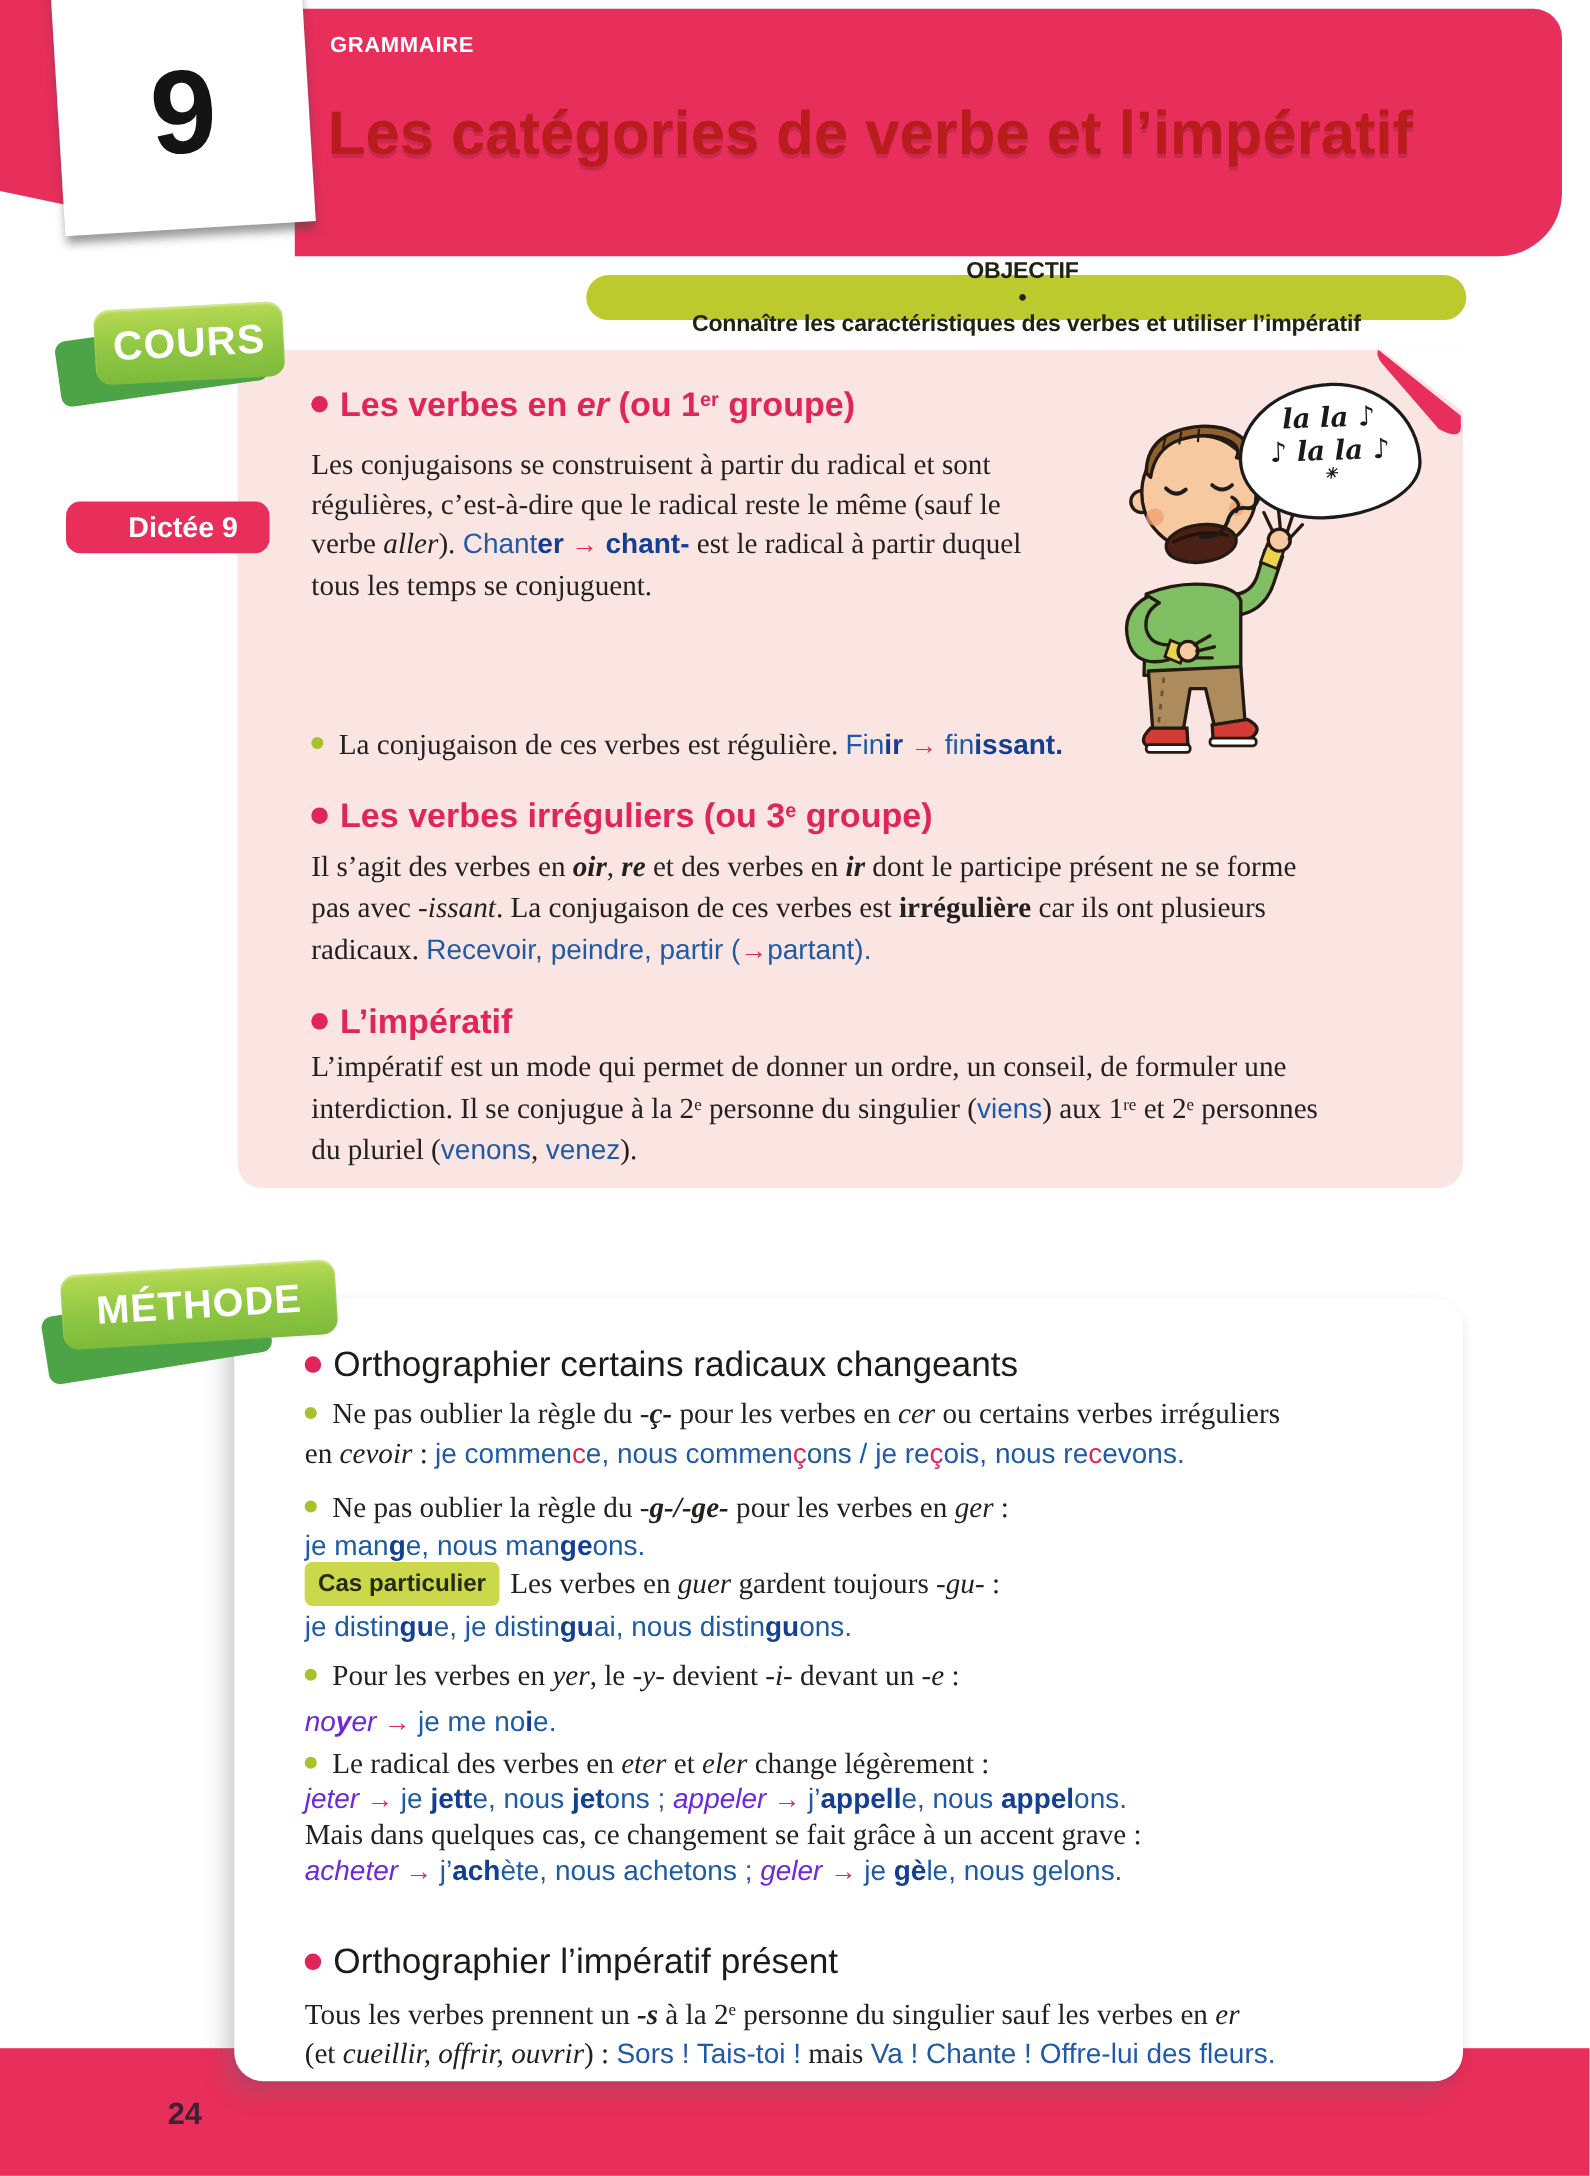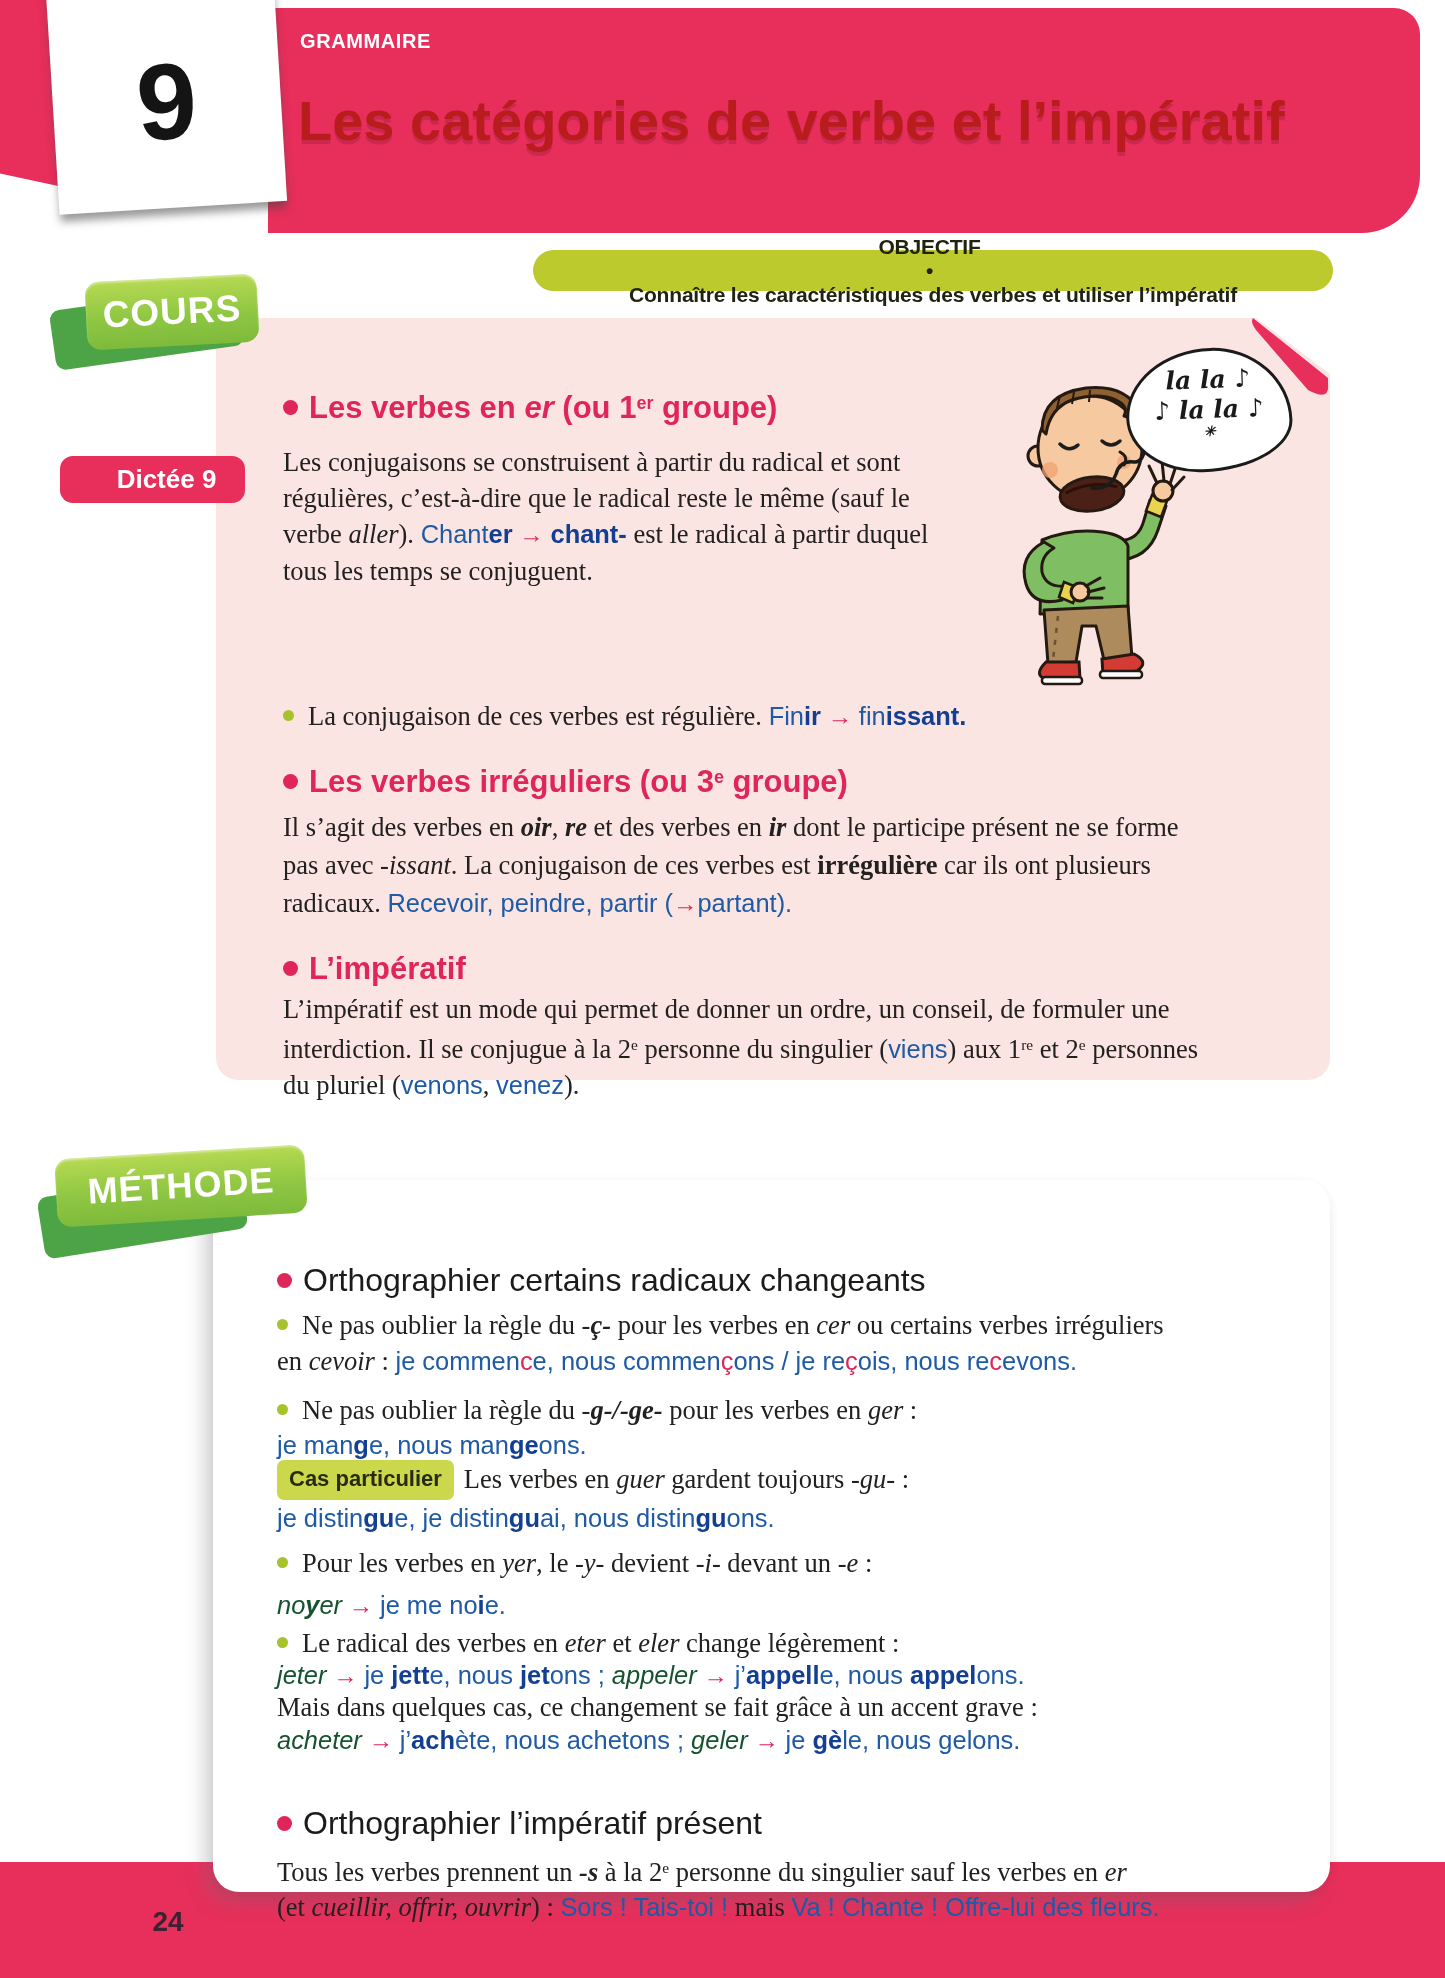--- a/index.html
+++ b/index.html
@@ -62,33 +62,33 @@
   .fold{position:absolute;right:0;top:0;width:80px;height:86px;z-index:3;}
   
   .method-card{
     position:absolute;left:213px;top:1180px;width:1117px;height:712px;background:#ffffff;
     border-radius:26px;z-index:2;box-shadow:-10px 12px 18px rgba(110,110,120,.28),0 4px 10px rgba(0,0,0,.07);
   }
   
   .footer-band{position:absolute;left:0;top:1862px;width:1445px;height:116px;background:#e82e5b;z-index:1;}
   .page-num{position:absolute;left:138px;top:1906px;width:60px;text-align:center;font-weight:700;font-size:28px;color:#3c2333;z-index:3;}
   
-  .abs{position:absolute;white-space:nowrap;margin-top:40px;}
+  .abs{position:absolute;white-space:nowrap;}
   .shead{font-family:"Liberation Sans",sans-serif;font-weight:700;font-size:31px;color:#e0255a;}
   .bhead{font-family:"Liberation Sans",sans-serif;font-weight:400;font-size:32px;color:#1d1b1a;}
   .srf{font-family:"Liberation Serif",serif;font-size:26.5px;color:#232120;line-height:36px;}
   .hdot{display:inline-block;width:15px;height:15px;border-radius:50%;background:#e0255a;margin-right:11px;vertical-align:3px;}
   .gdot{display:inline-block;width:11px;height:11px;border-radius:50%;background:#a6c22d;margin-right:14px;vertical-align:4px;}
   .i{font-style:italic;}
   .b{font-weight:700;}
   .bi{font-weight:700;font-style:italic;}
   .sup{font-size:.58em;vertical-align:.5em;}
   .ex{font-family:"Liberation Sans",sans-serif;color:#1e5aa5;font-size:.96em;}
   .exb{font-family:"Liberation Sans",sans-serif;color:#123f92;font-weight:700;font-size:.96em;}
-  .exi{font-family:"Liberation Sans",sans-serif;color:#14532d;font-style:italic;font-size:.96em;}
+  .exi{font-family:"Liberation Sans",sans-serif;color:#6d28d9;font-style:italic;font-size:.96em;}
   .arr{font-family:"Liberation Sans",sans-serif;color:#e0255a;font-weight:700;font-size:.92em;}
   .redl{color:#e0255a;}
   .cas-badge{
     display:inline-block;background:#cbd84b;color:#272b14;font-family:"Liberation Sans",sans-serif;
     font-weight:700;font-size:22px;padding:1px 12px 3px;border-radius:7px;margin-right:10px;vertical-align:2px;
   }
   
   .bubble{
     position:absolute;left:1126px;top:348px;width:160px;height:118px;background:#fff;
     border:3.5px solid #1b1b1b;border-radius:52% 48% 55% 45% / 55% 60% 40% 45%;

